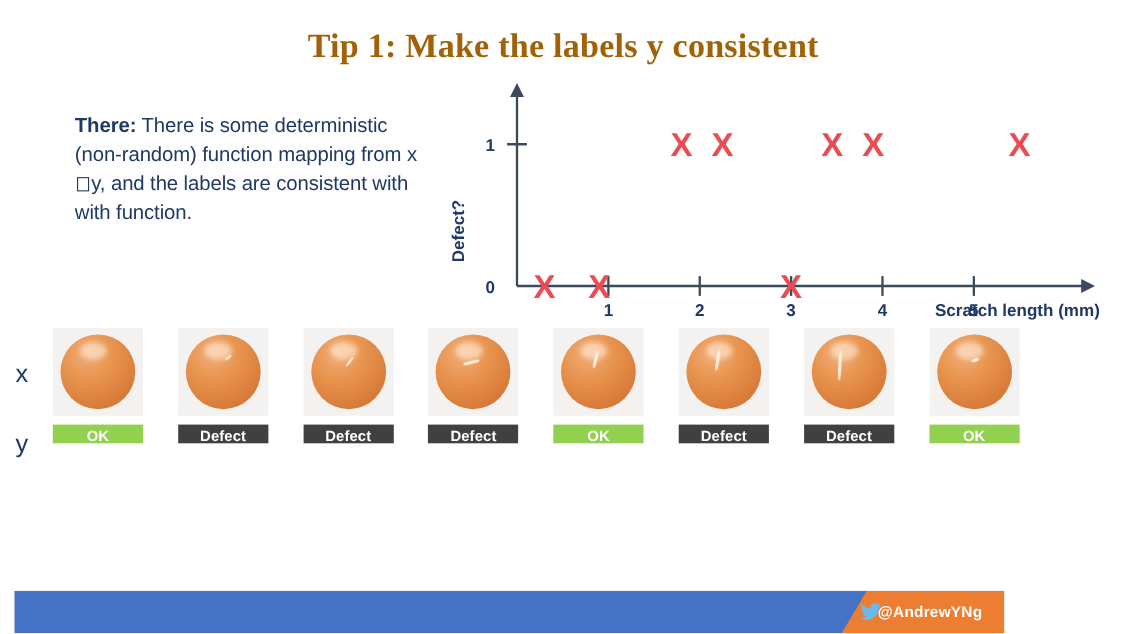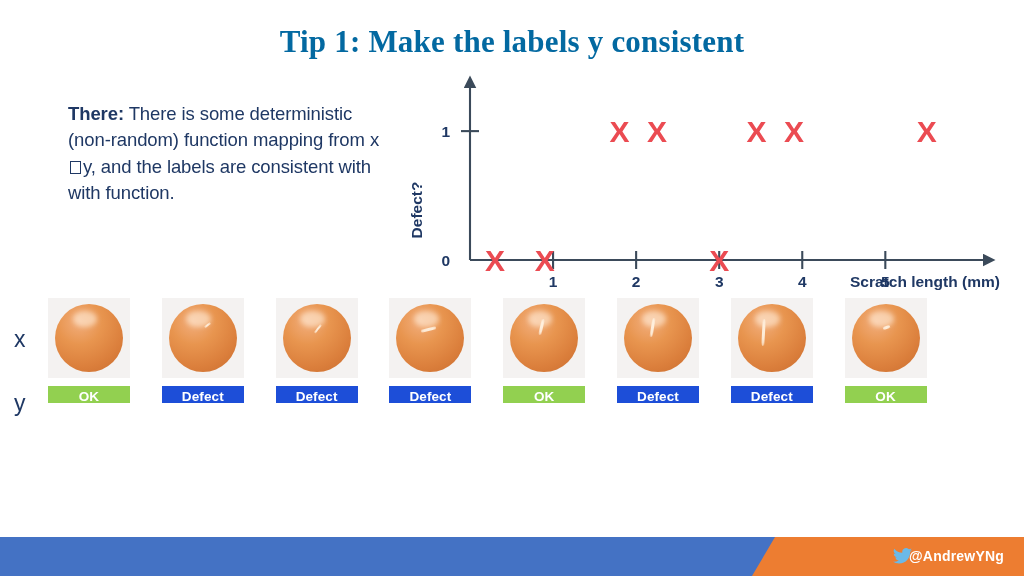--- a/index.html
+++ b/index.html
@@ -23,21 +23,21 @@
   #title {
     position: absolute;
     left: 0;
     top: 24px;
     width: 1024px;
     text-align: center;
     font-family: "Liberation Serif", "DejaVu Serif", serif;
     font-weight: bold;
     font-size: 31px;
     letter-spacing: 0.2px;
-    color: #0369a1;
+    color: #a16207;
     white-space: nowrap;
   }
 
   
   #ideal-text {
     position: absolute;
     left: 68px;
     top: 101px;
     width: 320px;
     font-size: 18.5px;
@@ -152,28 +152,28 @@
     width: 82px;
     height: 17px;
     line-height: 21px;
     text-align: center;
     font-size: 13.5px;
     font-weight: bold;
     color: #ffffff;
     letter-spacing: 0.1px;
   }
   .badge.ok { background: #92D050; }
-  .badge.defect { background: #1d4ed8; }
+  .badge.defect { background: #404040; }
 
   
   #footer {
     position: absolute;
-    left: 0;
+    left: 13px;
     top: 537px;
-    width: 1024px;
+    width: 900px;
     height: 39px;
     overflow: hidden;
   }
   #footer-blue {
     position: absolute;
     inset: 0;
     background: #4472C4;
   }
   #footer-orange {
     position: absolute;

